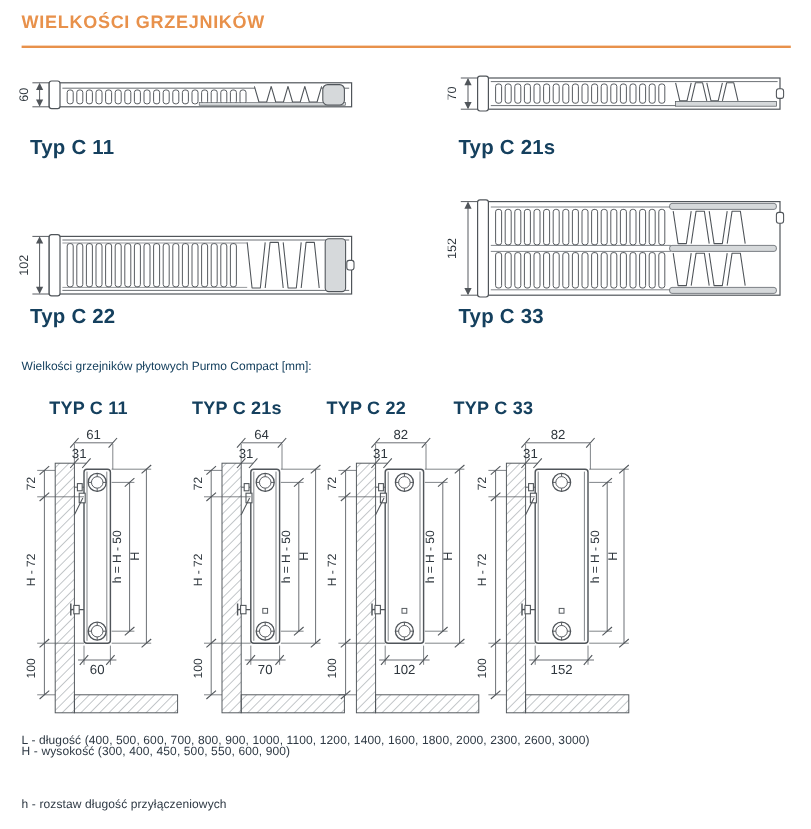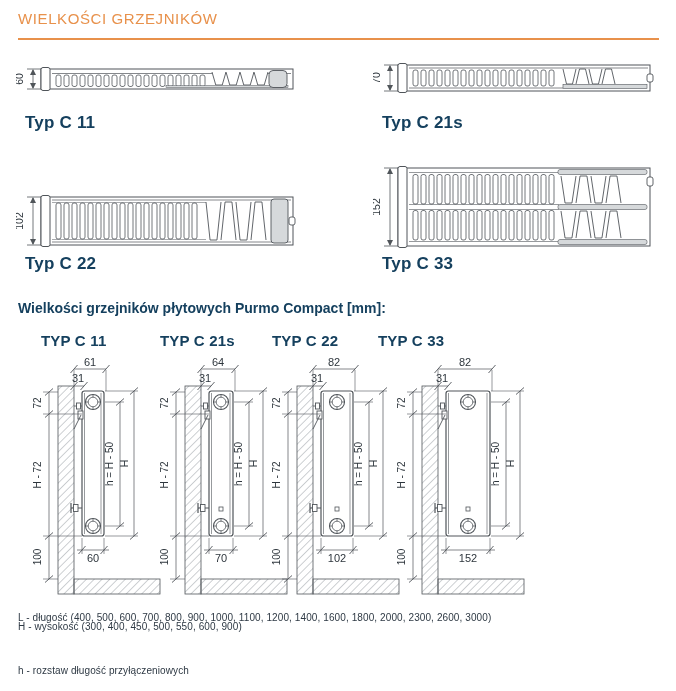--- a/index.html
+++ b/index.html
@@ -1,37 +1,37 @@
 <!DOCTYPE html>
 <html style="--accent: #E8914B; --navy: #15405E; --legend: #2E3944;"><head>
 <meta charset="utf-8">
 <style>
   html,body{margin:0;padding:0}
   body{width:676px;height:691px;background:#fff;position:relative;overflow:hidden;
        font-family:"Liberation Sans",sans-serif;}
   .abs{position:absolute}
-  .header-title{left:18px;top:10px;font-size:15px;font-weight:400;letter-spacing:.6px;color:var(--accent)}
+  .header-title{left:18px;top:10px;font-size:15px;font-weight:700;letter-spacing:.6px;color:var(--accent)}
   .header-rule{left:18px;top:38px;width:641px;border-top:2px solid var(--accent);height:0}
   .xs-label{font-size:17px;font-weight:bold;color:var(--navy);letter-spacing:.2px}
   #xsl-c11{left:25px;top:113px}
   #xsl-c21s{left:382px;top:113px}
   #xsl-c22{left:25px;top:254px}
   #xsl-c33{left:382px;top:254px}
   #xs-c11{left:16px;top:64px}
   #xs-c21s{left:373px;top:60px}
   #xs-c22{left:16px;top:192px}
   #xs-c33{left:373px;top:163px}
-  #compact-heading{left:18px;top:300px;font-size:14px;font-weight:bold;color:var(--navy)}
+  #compact-heading{left:18px;top:300px;font-size:10px;font-weight:normal;color:var(--navy)}
   .typ-title{top:332px;font-size:15px;font-weight:bold;color:var(--navy);letter-spacing:.2px}
   #tt-c11{left:41px}
   #tt-c21s{left:160px}
   #tt-c22{left:272px}
   #tt-c33{left:378px}
   .dwg{top:357px}
-  #dwg-c11{left:28px}
+  #dwg-c11{left:16px}
   #dwg-c21s{left:155px}
   #dwg-c22{left:267px}
   #dwg-c33{left:392px}
   .legend-line{left:18px;font-size:10px;color:var(--legend);letter-spacing:.1px}
   #lg-0{top:621px}
   #lg-1{top:612px}
   #lg-2{top:665px}
   svg{display:block}
   svg text{font-family:"Liberation Sans",sans-serif}
 </style>

